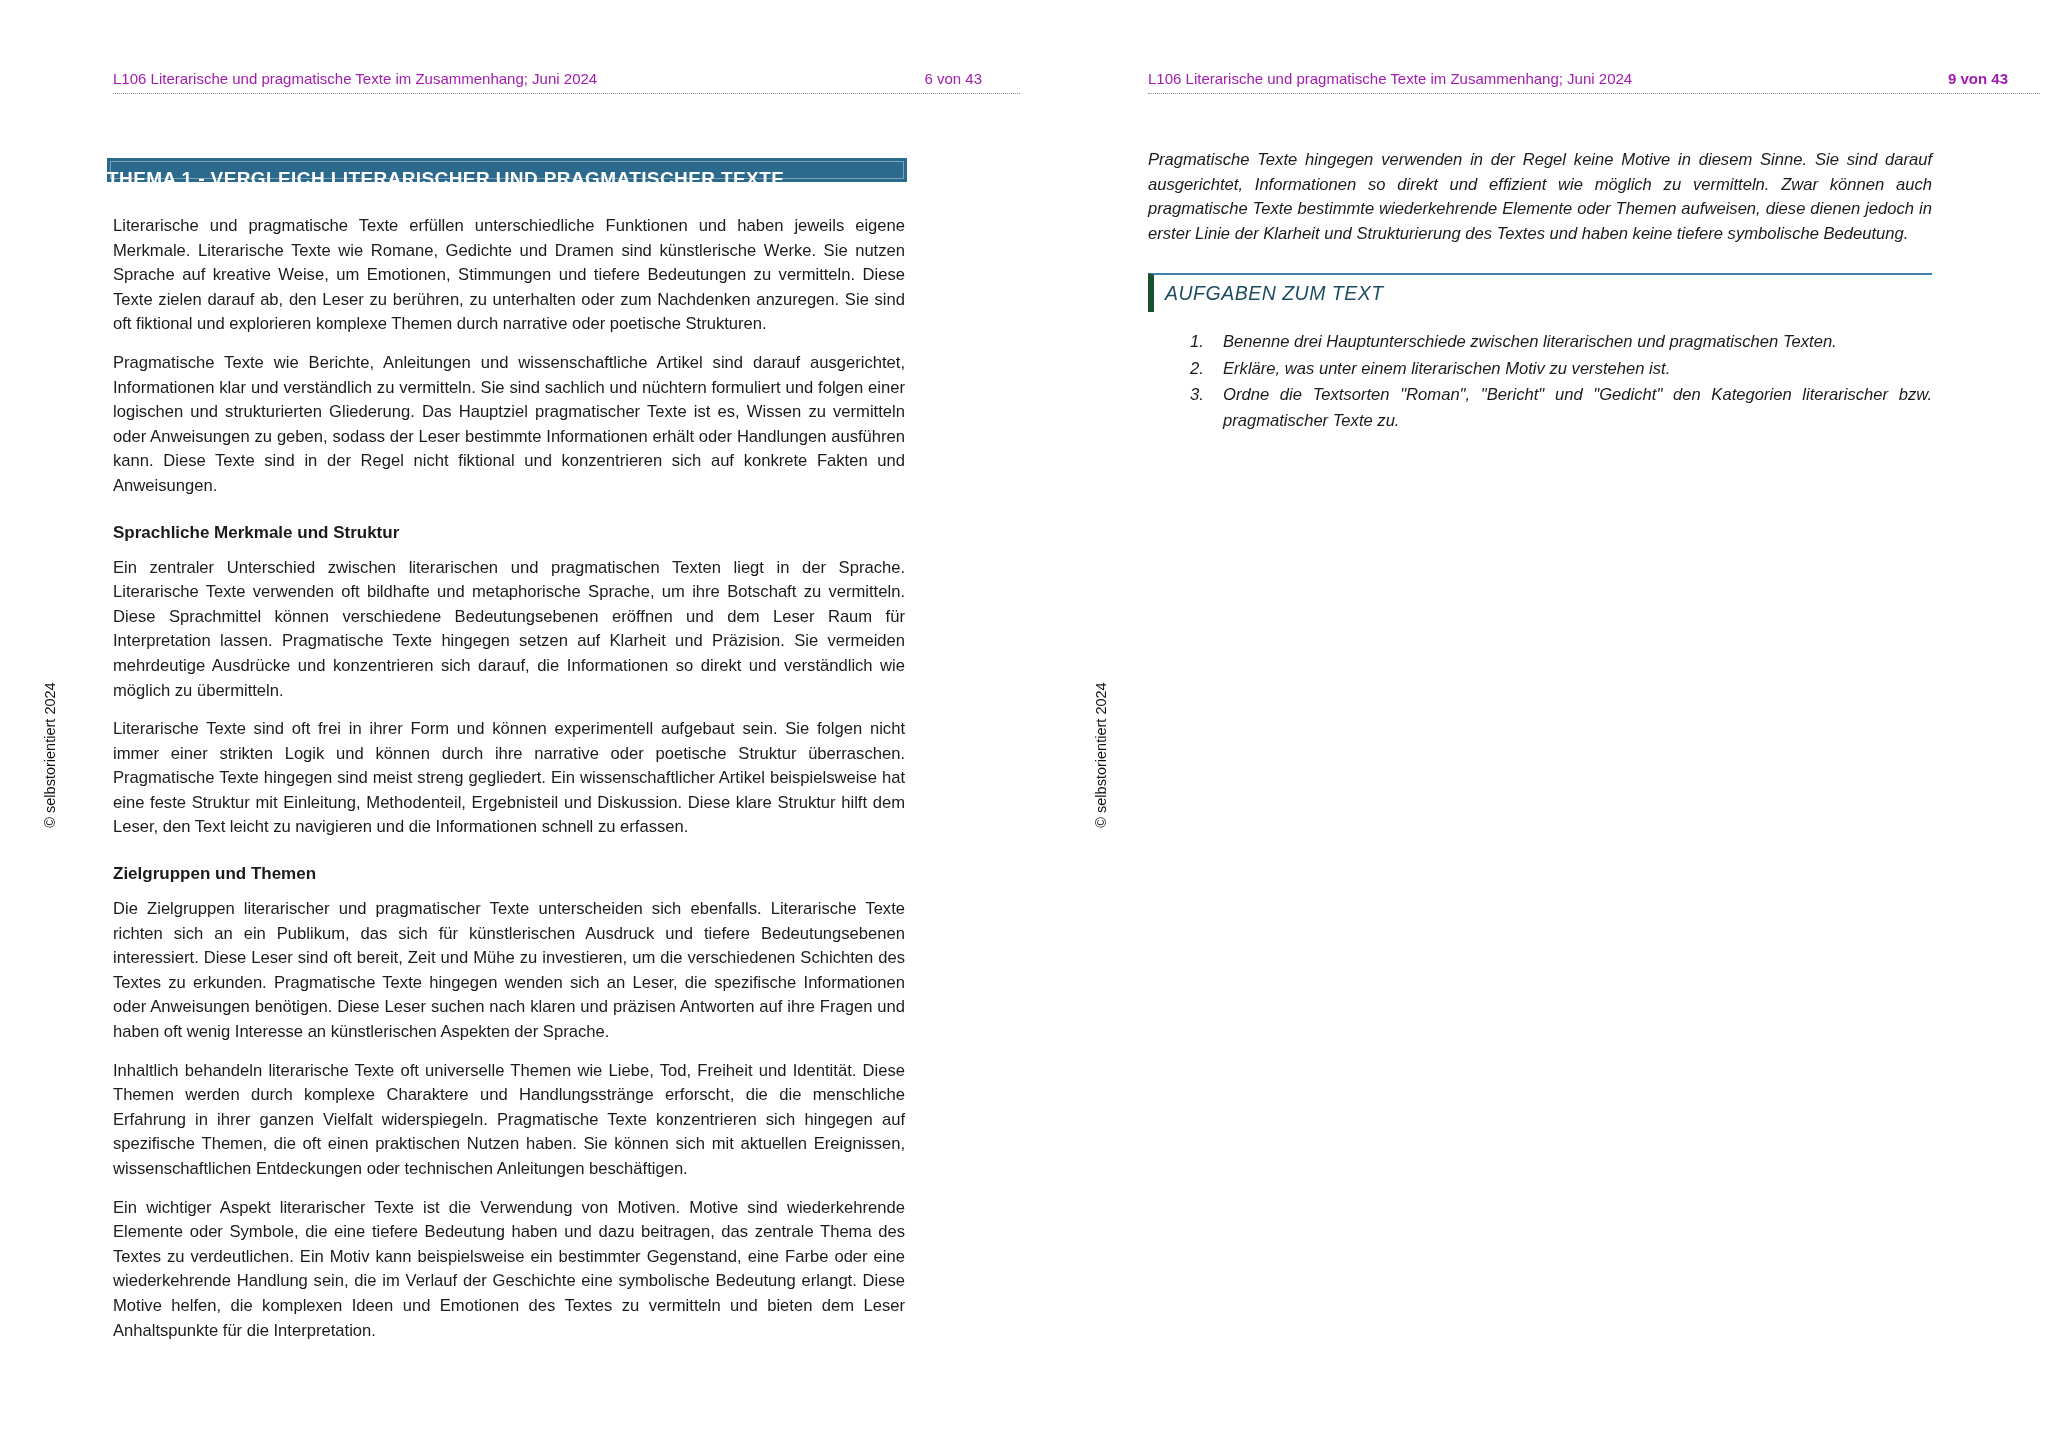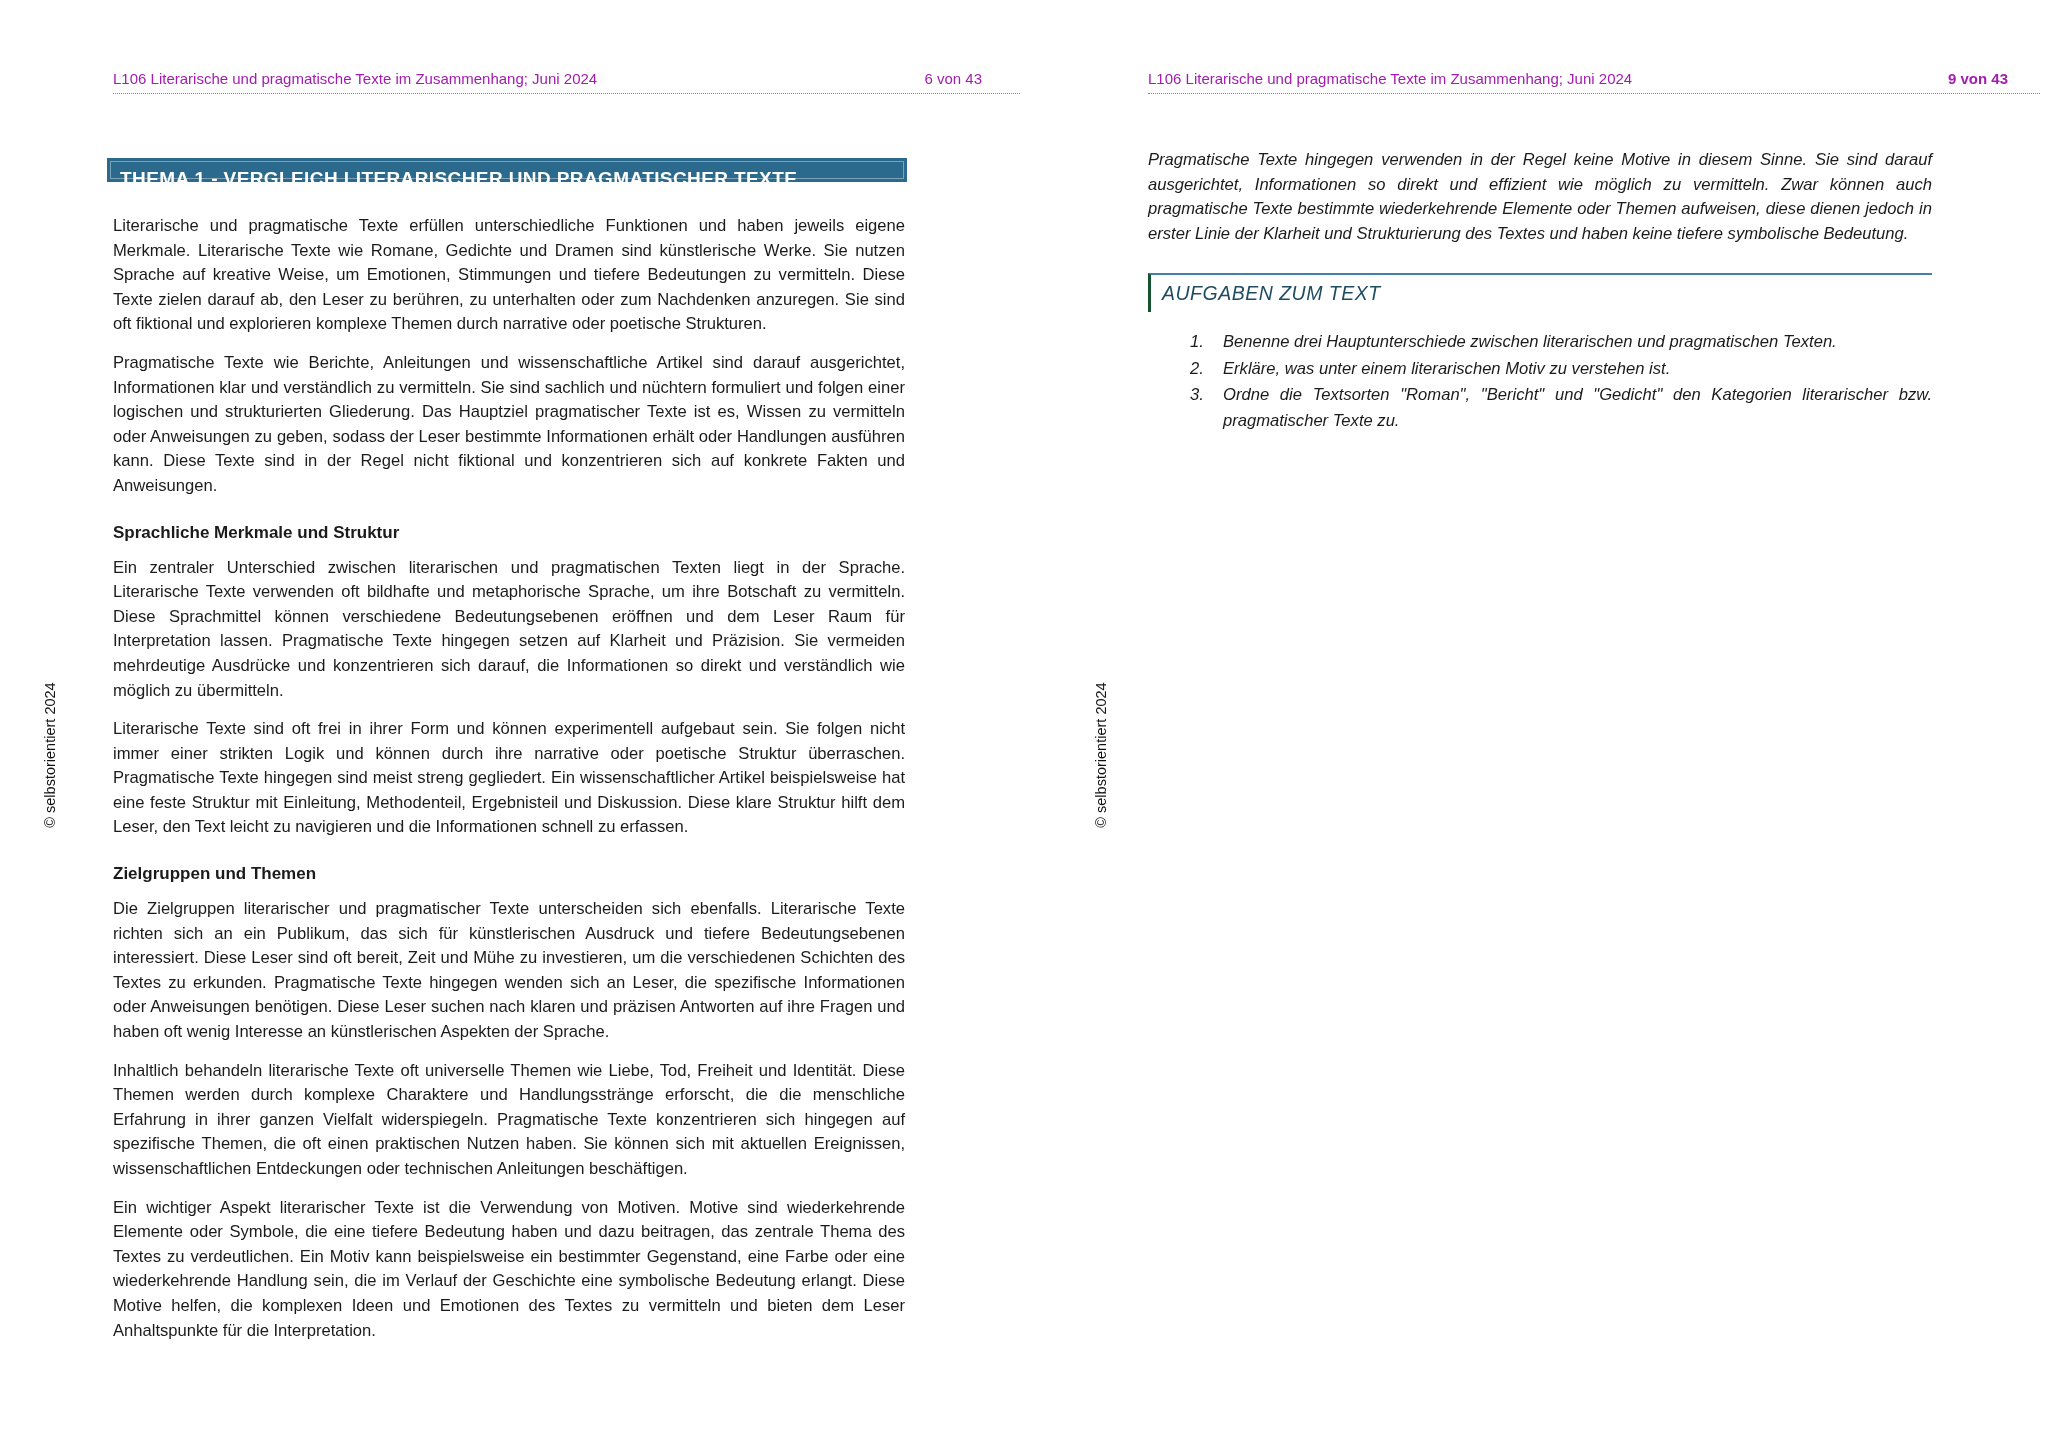--- a/index.html
+++ b/index.html
@@ -20,36 +20,36 @@
   #hdr-l { left:113px; top:70px; width:907px; }
   #hdr-r { left:1148px; top:70px; width:892px; }
   #hdr-l .pagenum { padding-right:38px; }
   #hdr-r .pagenum { padding-right:32px;font-weight:bold; }
 
   
   .titlebar {
     position:absolute; left:107px; top:158px; width:800px; height:24px;
     box-sizing:border-box; background:#2b6a8c; color:#ffffff;
     font-weight:bold; font-size:19px; letter-spacing:0.4px;
-    line-height:41px; padding-left:13px; white-space:nowrap;
+    line-height:41px; white-space:nowrap;
     outline:1px solid rgba(255,255,255,0.38); outline-offset:-4px;
   }
 
   
   .body-l { position:absolute; left:113px; top:214px; width:792px; }
   .body-r { position:absolute; left:1148px; top:148px; width:784px;font-style:italic; }
 
   p.para { margin:0 0 14px 0; text-align:justify; font-size:16.6px; line-height:24.6px; }
   .subhead { font-weight:bold; font-size:17px; margin:24px 0 13px 0; }
 
   
   .tasks-box {
     margin-top:27px;
     border-top:2px solid #4180a8;
-    border-left:3px solid #14532d;
+    border-left:6px solid #14532d;
     padding:7px 0 7px 11px;
   }
   .tasks-title {
     color:#1e4c60; font-size:19.5px; letter-spacing:0.5px; white-space:nowrap;
   }
   .tasks-list { margin-top:17px; padding-left:42px; }
   .task-row { display:flex; font-size:16.6px; line-height:26.2px; }
   .task-num { width:33px; flex:none; }
   .task-text { flex:1; text-align:justify; }
 

